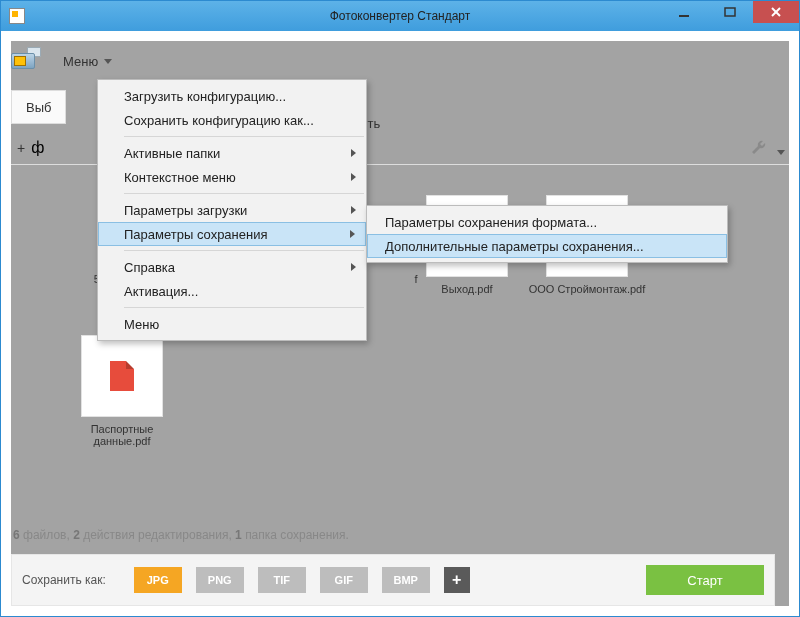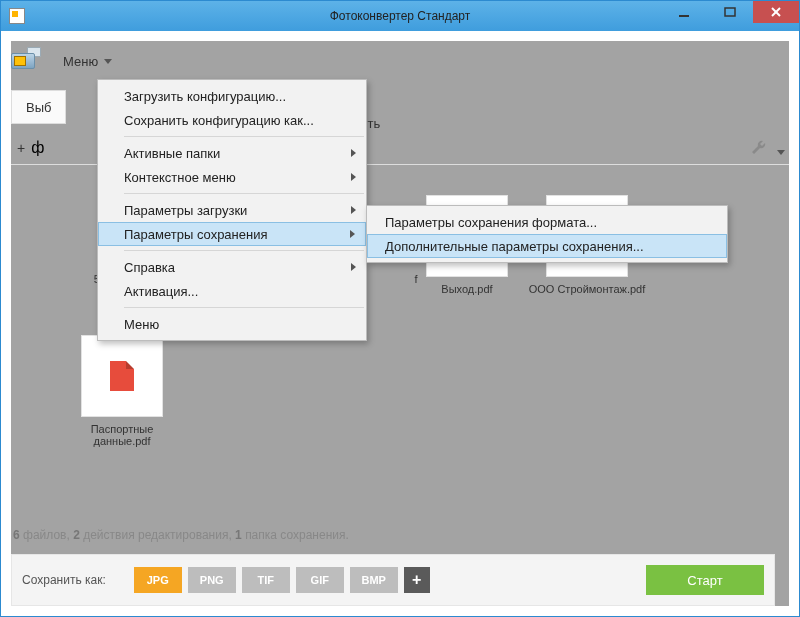--- a/index.html
+++ b/index.html
@@ -37,21 +37,21 @@
   .pdf-ico { width:24px; height:30px; background:#e74c3c; position:relative; }
   .pdf-ico::before{content:"";position:absolute;right:0;top:0;border-top:8px solid #fff;border-left:8px solid #b83c2e;}
 
   
   .status { position:absolute; left:12px; bottom:74px; font-size:12px; color:#888; }
   .status b { color:#777; font-weight:600; }
 
   
   .bottombar { position:absolute; left:10px; right:24px; bottom:10px; height:52px; background:#f4f4f4; border:1px solid #e6e6e6; display:flex; align-items:center; padding:0 10px; }
   .save-as { font-size:12px; color:#555; margin-right:28px; }
-  .fmt { width:48px; height:26px; margin-right:6px; display:flex; align-items:center; justify-content:center; font-size:11px; font-weight:600; color:#fff; background:#bdbdbd; cursor:default; }
+  .fmt { width:48px; height:26px; margin-right:14px; display:flex; align-items:center; justify-content:center; font-size:11px; font-weight:600; color:#fff; background:#bdbdbd; cursor:default; }
   .fmt.active { background:#f5a623; }
   .fmt.plus { background:#5a5a5a; width:26px; font-size:16px; }
   .start-btn { margin-left:auto; width:118px; height:30px; background:#7ac142; color:#fff; font-size:13px; display:flex; align-items:center; justify-content:center; }
 
   
   .menu-panel { position:absolute; background:#f2f2f2; border:1px solid #bcbcbc; box-shadow:2px 3px 6px rgba(0,0,0,.25); font-size:13px; color:#222; }
   .menu-panel .mi { height:24px; padding:0 28px 0 26px; display:flex; align-items:center; position:relative; white-space:nowrap; }
   .menu-panel .mi.hover { background:#c9e4f7; border:1px solid #8abfe3; height:24px; padding:0 27px 0 25px; }
   .menu-panel .sep { height:1px; background:#d6d6d6; margin:4px 2px 4px 26px; }
   .mi .arrow { position:absolute; right:10px; width:0;height:0;border-top:4px solid transparent;border-bottom:4px solid transparent;border-left:5px solid #555; }

